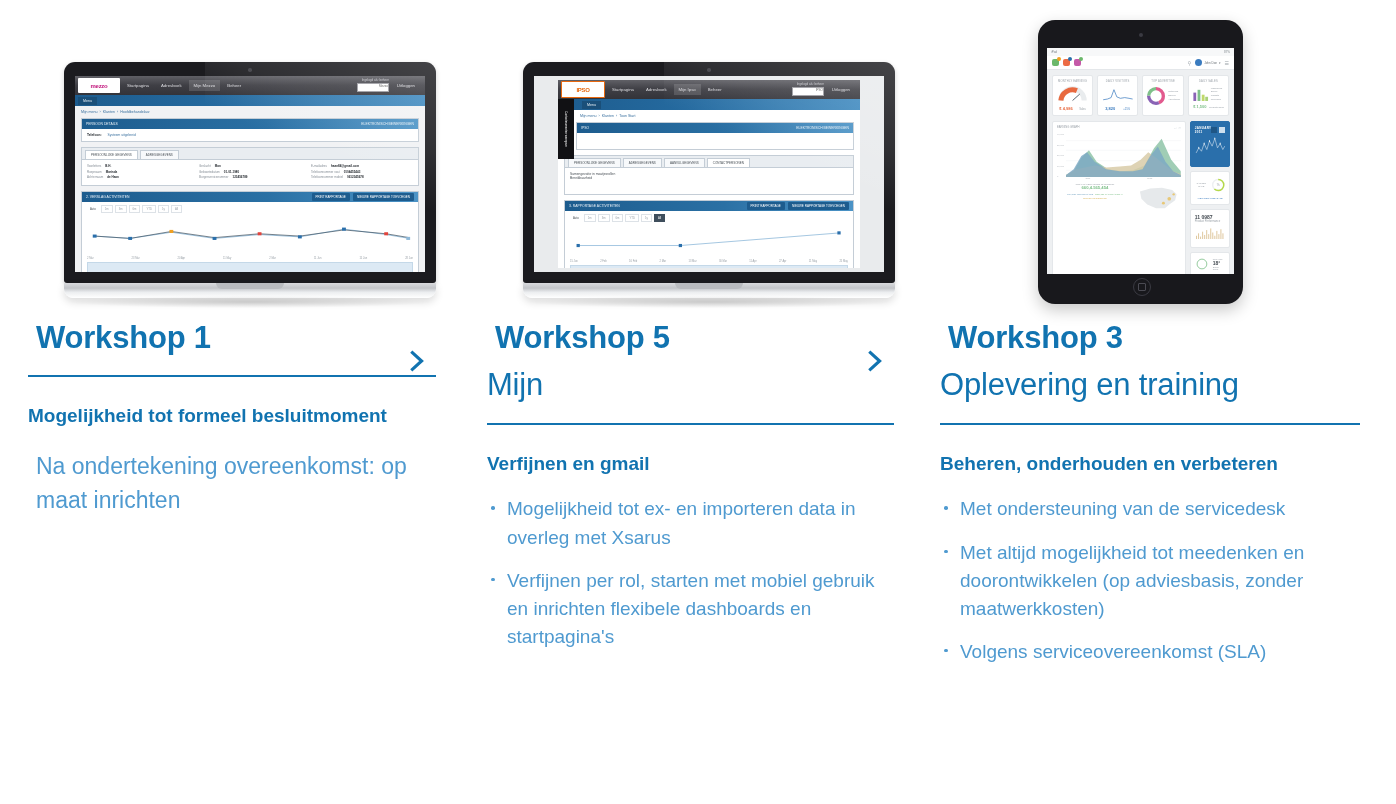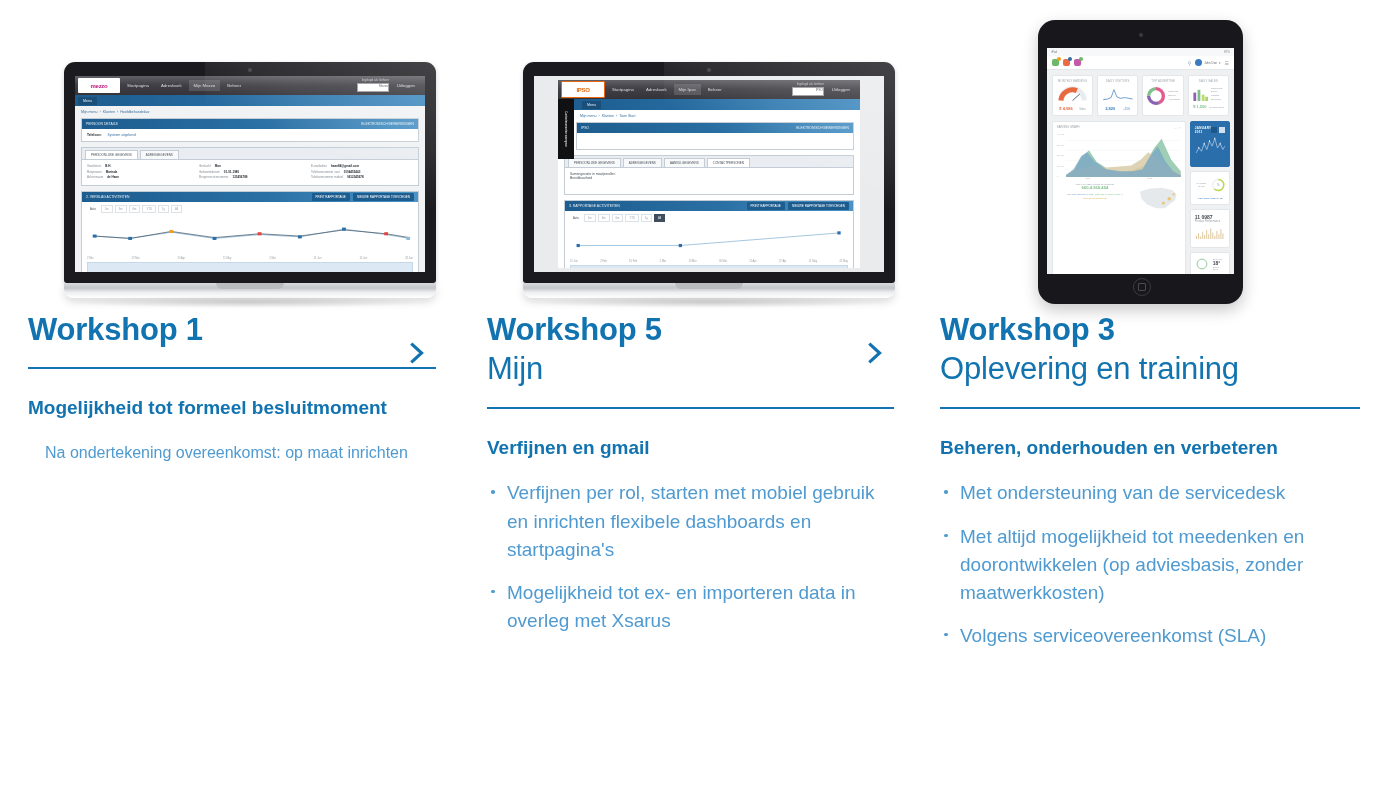--- a/index.html
+++ b/index.html
@@ -254,21 +254,21 @@
   .headblock {
     position: relative;
     padding-right: 44px;
   }
   .ws-title {
     font-size: 31px;
     font-weight: bold;
     color: #1173b0;
     letter-spacing: -0.2px;
     line-height: 1.18;
-    margin: 0;
+    margin: 8px;
   }
   .ws-sub {
     font-size: 31px;
     font-weight: normal;
     color: #1173b0;
     letter-spacing: -0.2px;
     line-height: 1.3;
     margin: 0;
   }
   .chevron {
@@ -284,24 +284,24 @@
     margin-top: 18px;
   }
   .lead {
     font-size: 19px;
     font-weight: bold;
     color: #1173b0;
     line-height: 1.45;
     margin: 25px 0 0 0;
   }
   .body-text {
-    font-size: 16px;
+    font-size: 23px;
     color: #4f9ad0;
     line-height: 1.48;
-    margin: 20px 0 0 17px;
+    margin: 20px 0 0 8px;
     font-weight: 300;
   }
   ul.bullets {
     list-style: none;
     margin: 18px 0 0 0;
     padding: 0;
   }
   ul.bullets li {
     position: relative;
     padding-left: 20px;
@@ -610,22 +610,22 @@
         <h3 class="ws-sub">Mijn</h3>
         <span class="chevron">
           <svg viewBox="0 0 24 24" width="22" height="22">
               <path d="M7 3 L17 12 L7 21" fill="none" stroke="#1173b0" stroke-width="3.4" stroke-linecap="square"></path>
             </svg>
         </span>
       </div>
       <div class="divider"></div>
       <p class="lead">Verfijnen en gmail</p>
       <ul class="bullets">
+        <li>Mogelijkheid tot ex- en importeren data in overleg met Xsarus</li>
         <li>Verfijnen per rol, starten met mobiel gebruik en inrichten flexibele dashboards en startpagina's</li>
-        <li>Mogelijkheid tot ex- en importeren data in overleg met Xsarus</li>
       </ul>
     </div>
 
     <div class="col col-3">
 
       <div class="device-stage">
         <div class="tablet" style="left:98px; width:205px;">
           <span class="tablet-cam"></span>
           <div class="tablet-screen" style="height:226px;">
 

